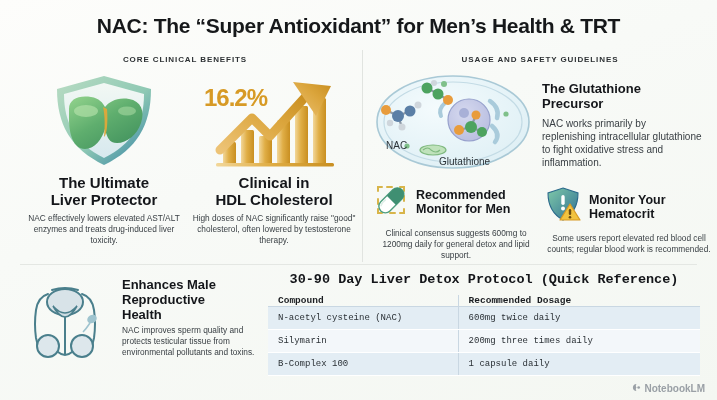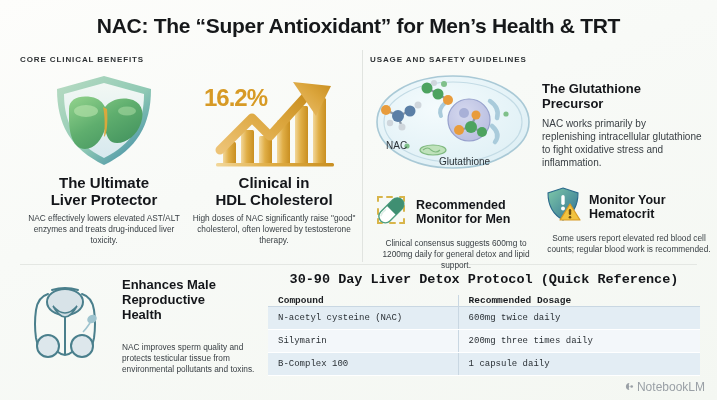--- a/index.html
+++ b/index.html
@@ -32,21 +32,21 @@
     color: #16181a;
     letter-spacing: -0.3px;
   }
   
   .section-head {
     position: absolute;
     font-size: 8px;
     font-weight: bold;
     letter-spacing: 0.9px;
     color: #2d3134;
-    text-align: left;
+    text-align: center;
   }
   #head-core { top: 55px; left: 20px; width: 330px; }
   #head-usage { top: 55px; left: 370px; width: 340px; }
 
   .v-divider {
     position: absolute;
     top: 50px;
     left: 362px;
     width: 1px;
     height: 212px;
@@ -107,21 +107,21 @@
     display: flex; gap: 8px;
   }
   .cell-img { width: 162px; flex: 0 0 162px; }
   #usage-glutathione .txt { padding-top: 12px; }
   #usage-glutathione .card-title { font-size: 13px; }
   #usage-glutathione .card-body { font-size: 10px; margin-top: 5px; }
 
   
   #usage-dosage {
     position: absolute;
-    top: 191px; left: 372px; width: 168px;
+    top: 181px; left: 372px; width: 168px;
     text-align: center;
   }
   #usage-hematocrit {
     position: absolute;
     top: 186px; left: 545px; width: 168px;
     text-align: center;
   }
   .mini-head {
     display: flex; align-items: center; justify-content: flex-start; gap: 6px;
     text-align: left;
@@ -130,21 +130,21 @@
   .mini-body { font-size: 8.3px; margin-top: 5px; color: #3a4045; line-height: 1.32; }
 
   
   #benefit-repro {
     position: absolute;
     top: 276px; left: 22px; width: 236px;
     display: flex; gap: 14px;
   }
   #benefit-repro .txt { padding-top: 2px; }
   #benefit-repro .card-title { font-size: 13px; }
-  #benefit-repro .card-body { font-size: 8.3px; margin-top: 20px; }
+  #benefit-repro .card-body { font-size: 8.3px; margin-top: 3px; }
 
   
   #protocol {
     position: absolute;
     top: 272px; left: 268px; width: 432px; font-family: Liberation Mono, monospace;
   }
   .table-title {
     text-align: center;
     font-size: 13.5px;
     font-weight: bold;
@@ -171,22 +171,23 @@
   }
   table.protocol-table tr.alt td { background: #e3edf4; }
   table.protocol-table tr.plain td { background: #f3f7fa; }
   table.protocol-table td.c1, table.protocol-table th.c1 { width: 44%; border-right: 1px solid #c9d7e2; }
 
   
   #footer-brand {
     position: absolute;
     right: 12px; bottom: 6px;
     display: flex; align-items: center; gap: 3px;
-    font-size: 12px;
+    font-size: 10px;
     color: #9aa0a6;
+    font-weight: bold;
   }
 </style>
 </head>
 <body>
 
 <div id="page">
 
   <div class="title">NAC: The “Super Antioxidant” for Men’s Health &amp; TRT</div>
 
   <div class="section-head" id="head-core">CORE CLINICAL BENEFITS</div>

